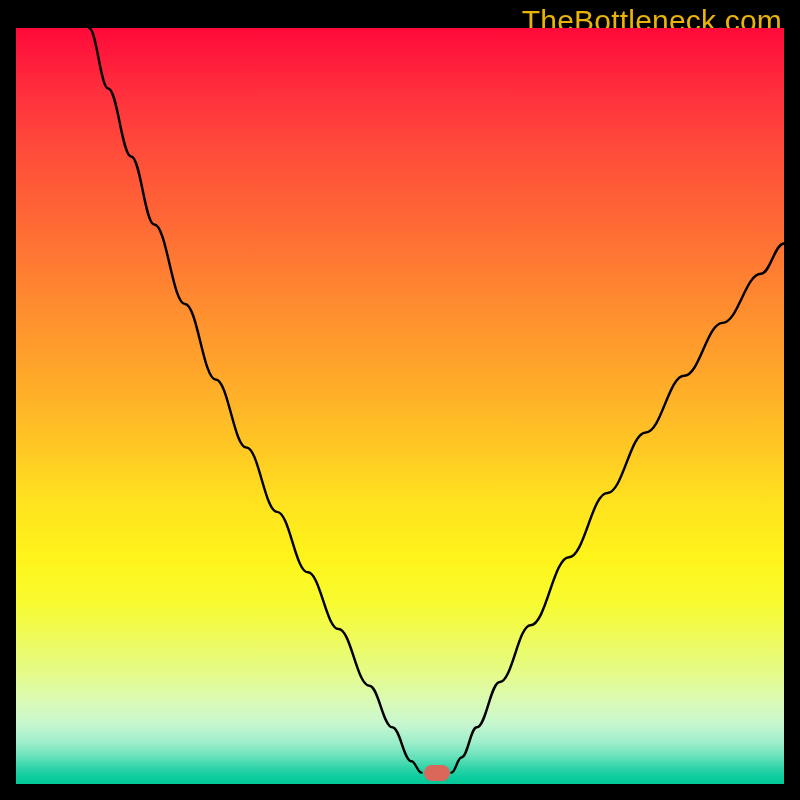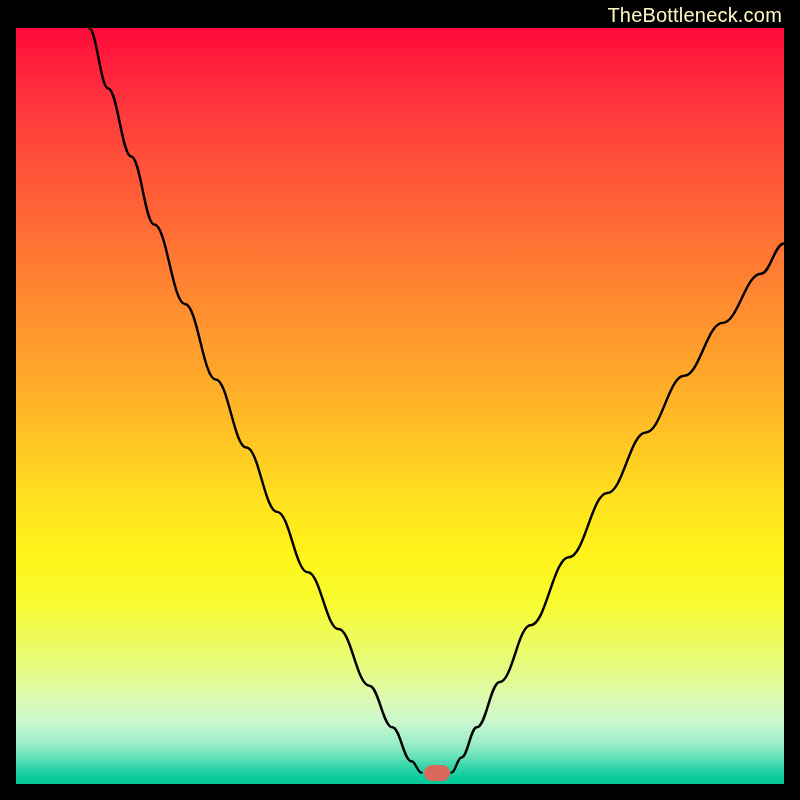--- a/index.html
+++ b/index.html
@@ -14,22 +14,22 @@
   .frame {
     position: relative;
     width: 800px;
     height: 800px;
     background: #000;
   }
   .watermark {
     position: absolute;
     top: 4px;
     right: 18px;
-    color: #fef9c3;
-    font-size: 20px;
+    color: #eab308;
+    font-size: 30px;
     font-weight: 500;
     letter-spacing: 0.2px;
     user-select: none;
   }
   .plot {
     position: absolute;
     left: 16px;
     top: 28px;
     width: 768px;
     height: 756px;

